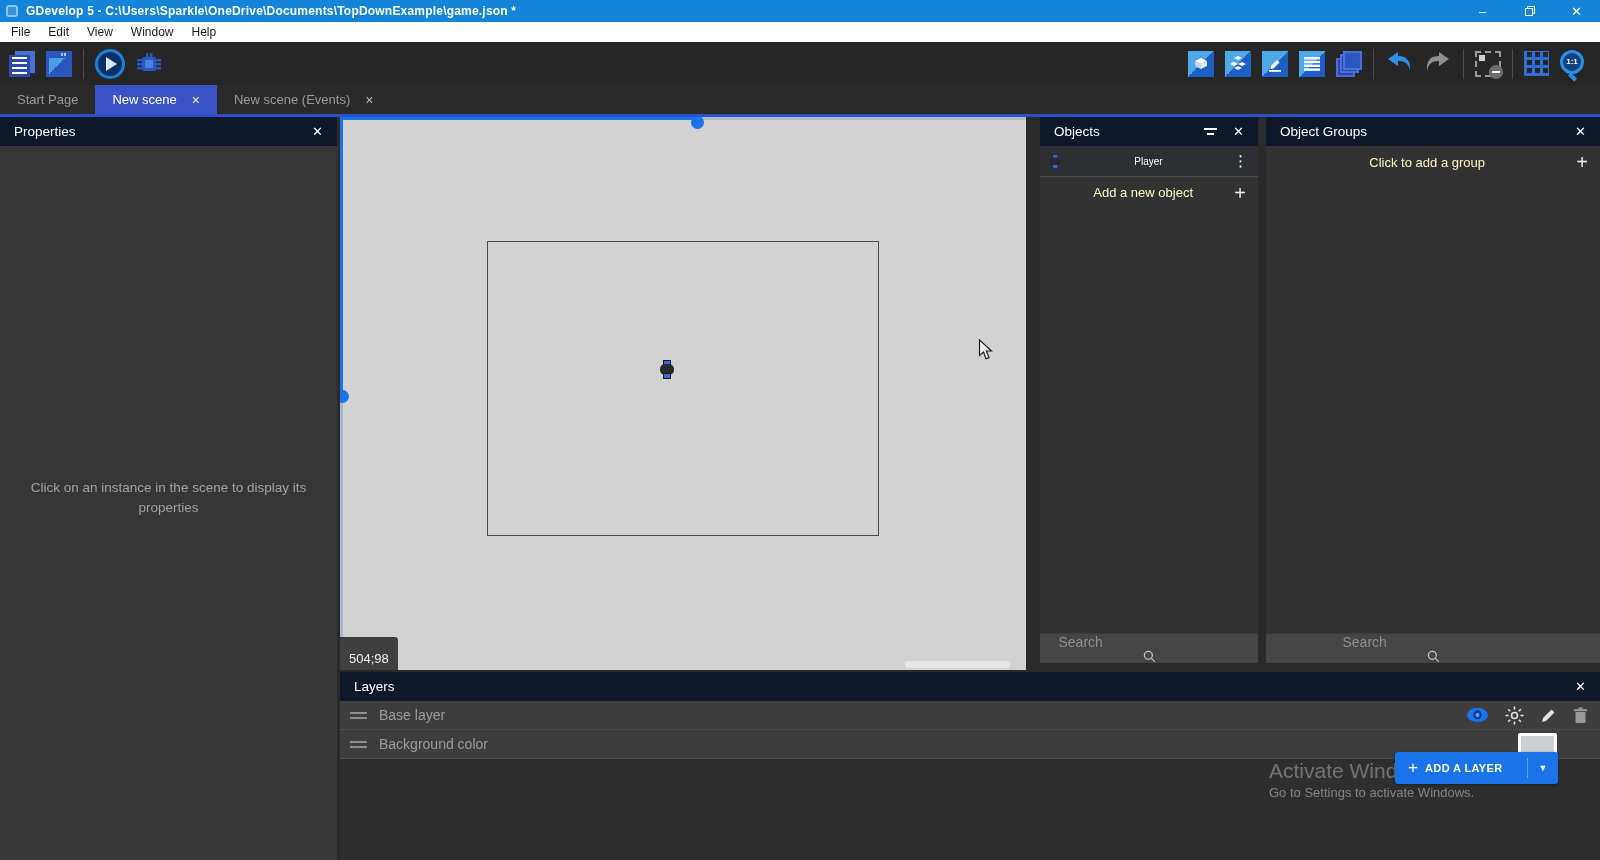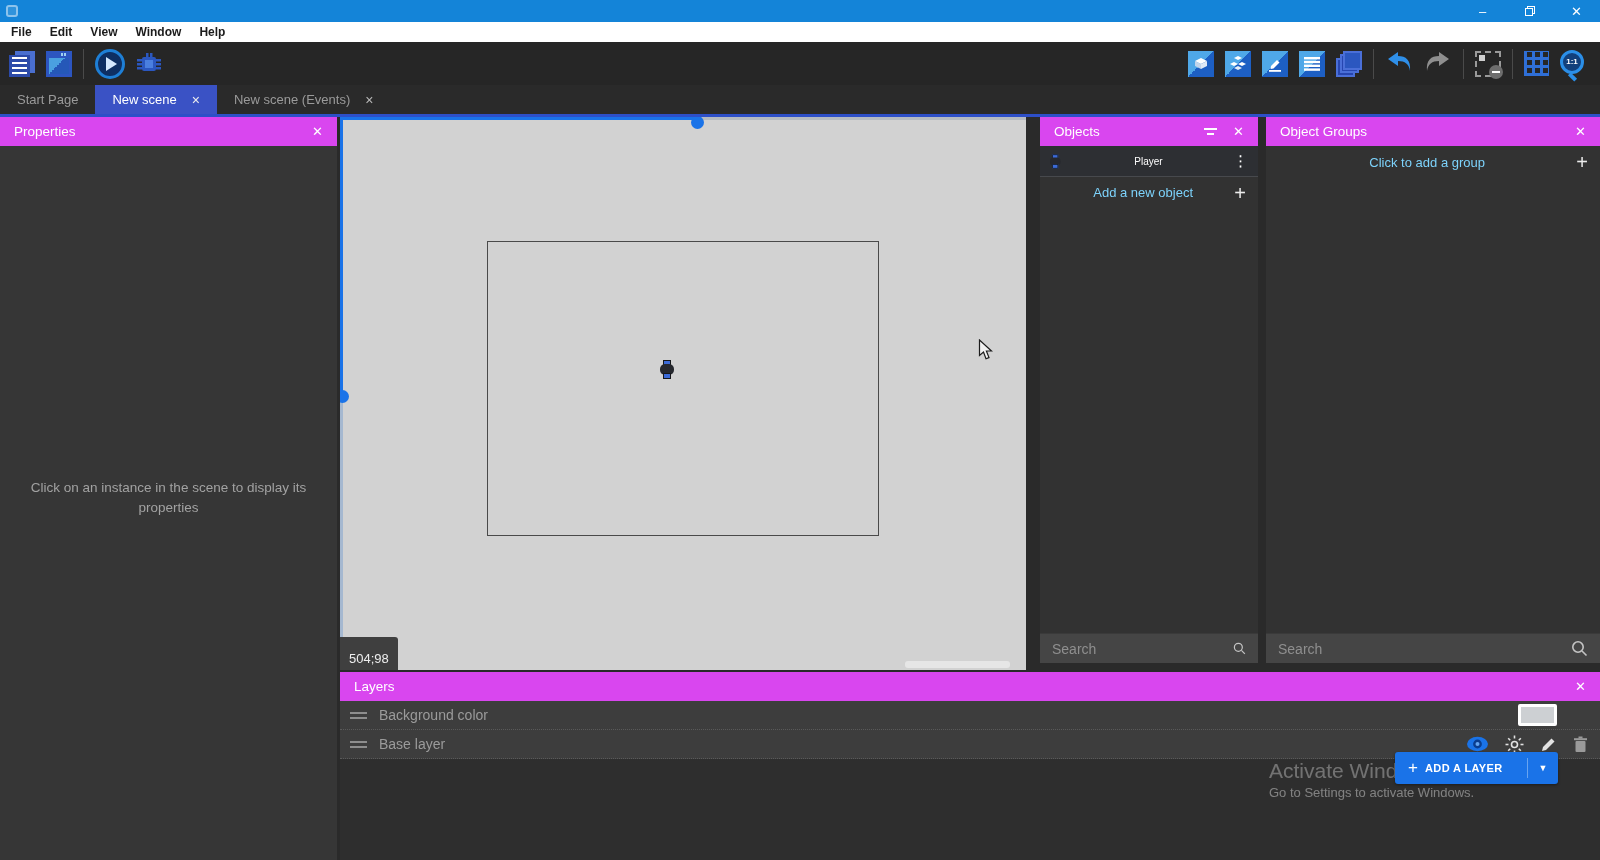--- a/index.html
+++ b/index.html
@@ -15,21 +15,21 @@
   .win-btns { margin-left:auto; display:flex; height:100%; }
   .win-btn { width:47px; height:100%; display:flex; align-items:center; justify-content:center;
     color:#fff; font-size:13px; }
   .restore-glyph { position:relative; width:10px; height:10px; }
   .restore-glyph span:first-child { position:absolute; right:0; top:0; width:8px; height:8px; border:1px solid #fff; }
   .restore-glyph span:last-child { position:absolute; left:0; bottom:0; width:8px; height:8px; border:1px solid #fff; background:#1484d8; }
 
   
   .menubar { position:absolute; top:22px; left:0; right:0; height:20px; background:#fff; color:#1b1b1b;
     display:flex; align-items:center; font-size:12px; padding-left:2px; }
-  .menu-item { padding:12px 9px; height:100%; display:flex; align-items:center;font-weight:bold; }
+  .menu-item { padding:12px 9px; height:100%; display:flex; align-items:center; }
 
   
   .toolbar { position:absolute; top:42px; left:0; right:0; height:43px; background:#262626;
     display:flex; align-items:center; }
   .tb-left { display:flex; align-items:center; gap:11px; padding-left:9px; }
   .tb-right { margin-left:auto; display:flex; align-items:center; gap:11px; padding-right:12px; }
   .tb-sep { width:1px; height:30px; background:#4a4a4a; }
   .ico-doc { width:26px; height:26px; position:relative; }
   .ico-doc .back { position:absolute; right:0; top:0; width:20px; height:22px; background:#4a6fd0; }
   .ico-doc .front { position:absolute; left:0; bottom:0; width:21px; height:22px; background:#2c4aa8;
@@ -64,25 +64,25 @@
 
   
   .tabbar { position:absolute; top:85px; left:0; right:0; height:29px; background:#2a2a2a; display:flex; font-size:13px; }
   .tab { display:flex; align-items:center; padding:0 17px; color:#9a9a9a; }
   .tab.active { background:#3a52c5; color:#fff; }
   .tab .x { margin-left:15px; font-size:14px; color:#b9b9b9; }
   .tab.active .x { color:#eee; }
   .accent-line { position:absolute; top:114px; left:0; right:0; height:3px; background:#2d4fc8; }
 
   
-  .panel-header { height:29px; background:#d946ef; color:#fff; display:flex; align-items:center;
+  .panel-header { height:29px; background:#0f172a; color:#fff; display:flex; align-items:center;
     padding:0 14px; font-size:13.5px; }
   .panel-close { margin-left:auto; color:#fff; font-size:13px; }
   .search-bar { position:absolute; left:0; right:0; bottom:0; height:30px; background:#454545;
-    display:flex; align-items:center; padding:0 12px; border-top:1px solid #3a3a3a; }
+    display:flex; align-items:center; padding:0 12px; border-top:1px solid #3a3a3a;flex-direction:column; }
   .search-bar input { flex:1; background:transparent; border:none; outline:none; color:#ddd; font-size:14px;
     font-family:"Liberation Sans",sans-serif; }
   .search-bar input::placeholder { color:#8f8f8f; }
 
   
   .properties { position:absolute; left:0; top:117px; width:337px; bottom:0; background:#363636; }
   .prop-empty { position:absolute; top:361px; left:18px; right:18px; text-align:center; color:#a2a2a2;
     font-size:13.5px; line-height:20px; }
 
   
@@ -106,21 +106,21 @@
   
   .objects { position:absolute; left:1040px; top:117px; width:218px; height:546px; background:#323232; }
   .object-row { height:31px; display:flex; align-items:center; background:#2d2f33; border-bottom:1px solid #47494d; padding:0 10px; }
   .object-row .name { flex:1; text-align:center; color:#fff; font-size:10px; }
   .dots { color:#fff; font-size:15px; }
   .mini-sprite { transform:scale(.75); transform-origin:left center; position:relative; width:14px; height:19px; }
   .filter-ico { width:14px; margin-right:16px; display:flex; flex-direction:column; align-items:center; gap:3px; }
   .filter-ico i { display:block; height:2px; background:#fff; }
   .filter-ico i:first-child { width:13px; } .filter-ico i:last-child { width:7px; }
   .add-row { height:31px; display:flex; align-items:center; padding:0 12px; }
-  .add-row .lbl { flex:1; text-align:center; color:#7dd3fc; font-size:13px; }
+  .add-row .lbl { flex:1; text-align:center; color:#fef9c3; font-size:13px; }
   .plus { color:#ececec; font-size:20px; font-weight:300; line-height:1; }
 
   
   .groups { position:absolute; left:1266px; top:117px; width:334px; height:546px; background:#323232; }
 
   
   .layers { position:absolute; left:340px; top:672px; right:0; bottom:0; background:#2e2e2e; }
   .layers-rows { background:#3d3d3d; }
   .layer-row { height:29px; display:flex; align-items:center; padding-left:10px; border-bottom:1px dotted #5a5a5a;
     color:#9b9b9b; font-size:14px; }
@@ -135,20 +135,21 @@
   .add-layer-btn .div { width:1px; height:20px; background:rgba(255,255,255,.35); margin-left:auto; }
   .add-layer-btn .caret { width:30px; text-align:center; font-size:9px; }
   .watermark1 { position:absolute; left:929px; top:87px; font-size:21px; color:rgba(255,255,255,.33); z-index:1; }
   .watermark2 { position:absolute; left:929px; top:113px; font-size:13px; color:rgba(255,255,255,.40); z-index:1; }
 </style>
 </head>
 <body>
 
 <div class="titlebar">
   <span class="tb-logo"></span>
+  <span class="tb-title">GDevelop 5 - C:\Users\Sparkle\OneDrive\Documents\TopDownExample\game.json *</span>
   <div class="win-btns">
     <div class="win-btn">
         <span>–</span>
       </div>
     <div class="win-btn">
       <span class="restore-glyph">
           <span></span>
           <span></span>
         </span>
     </div>
@@ -359,28 +360,20 @@
   <div class="panel-header">
     <span>Layers</span>
     <span class="panel-close">✕</span>
   </div>
   <div class="layers-rows">
     <div class="layer-row">
       <span class="handle">
           <i></i>
           <i></i>
         </span>
-      <span>Background color</span>
-      <span class="swatch"></span>
-    </div>
-    <div class="layer-row">
-      <span class="handle">
-          <i></i>
-          <i></i>
-        </span>
       <span>Base layer</span>
       <span class="row-icons">
         <svg width="23" height="16" viewBox="0 0 23 16">
           <ellipse cx="11.5" cy="8" rx="10.5" ry="7.2" fill="#1a73e8"></ellipse>
           <circle cx="11.5" cy="8" r="4.4" fill="#0a3d8f"></circle>
           <circle cx="11.5" cy="8" r="2" fill="#63a4f0"></circle>
         </svg>
         <svg width="19" height="19" viewBox="0 0 19 19">
           <circle cx="9.5" cy="9.5" r="3" stroke="#e2e2e2" stroke-width="1.6" fill="none"></circle>
           <g stroke="#e2e2e2" stroke-width="1.6">
@@ -397,20 +390,28 @@
         <svg width="17" height="17" viewBox="0 0 17 17">
           <path d="M2 15 L3 11 L11.5 2.5 L14.5 5.5 L6 14 Z" fill="#e2e2e2"></path>
         </svg>
         <svg width="15" height="17" viewBox="0 0 15 17">
           <rect x="2.5" y="5" width="10" height="11" rx="1" fill="#9a9a9a"></rect>
           <rect x="1" y="2.2" width="13" height="2" fill="#9a9a9a"></rect>
           <rect x="5.5" y="0.5" width="4" height="2" fill="#9a9a9a"></rect>
         </svg>
       </span>
     </div>
+    <div class="layer-row">
+      <span class="handle">
+          <i></i>
+          <i></i>
+        </span>
+      <span>Background color</span>
+      <span class="swatch"></span>
+    </div>
   </div>
   <div class="watermark1">Activate Windows</div>
   <div class="watermark2">Go to Settings to activate Windows.</div>
   <div class="add-layer-btn">
     <span class="pl">+</span>
     <span class="cap">ADD A LAYER</span>
     <span class="div"></span>
     <span class="caret">▼</span>
   </div>
 </div>

